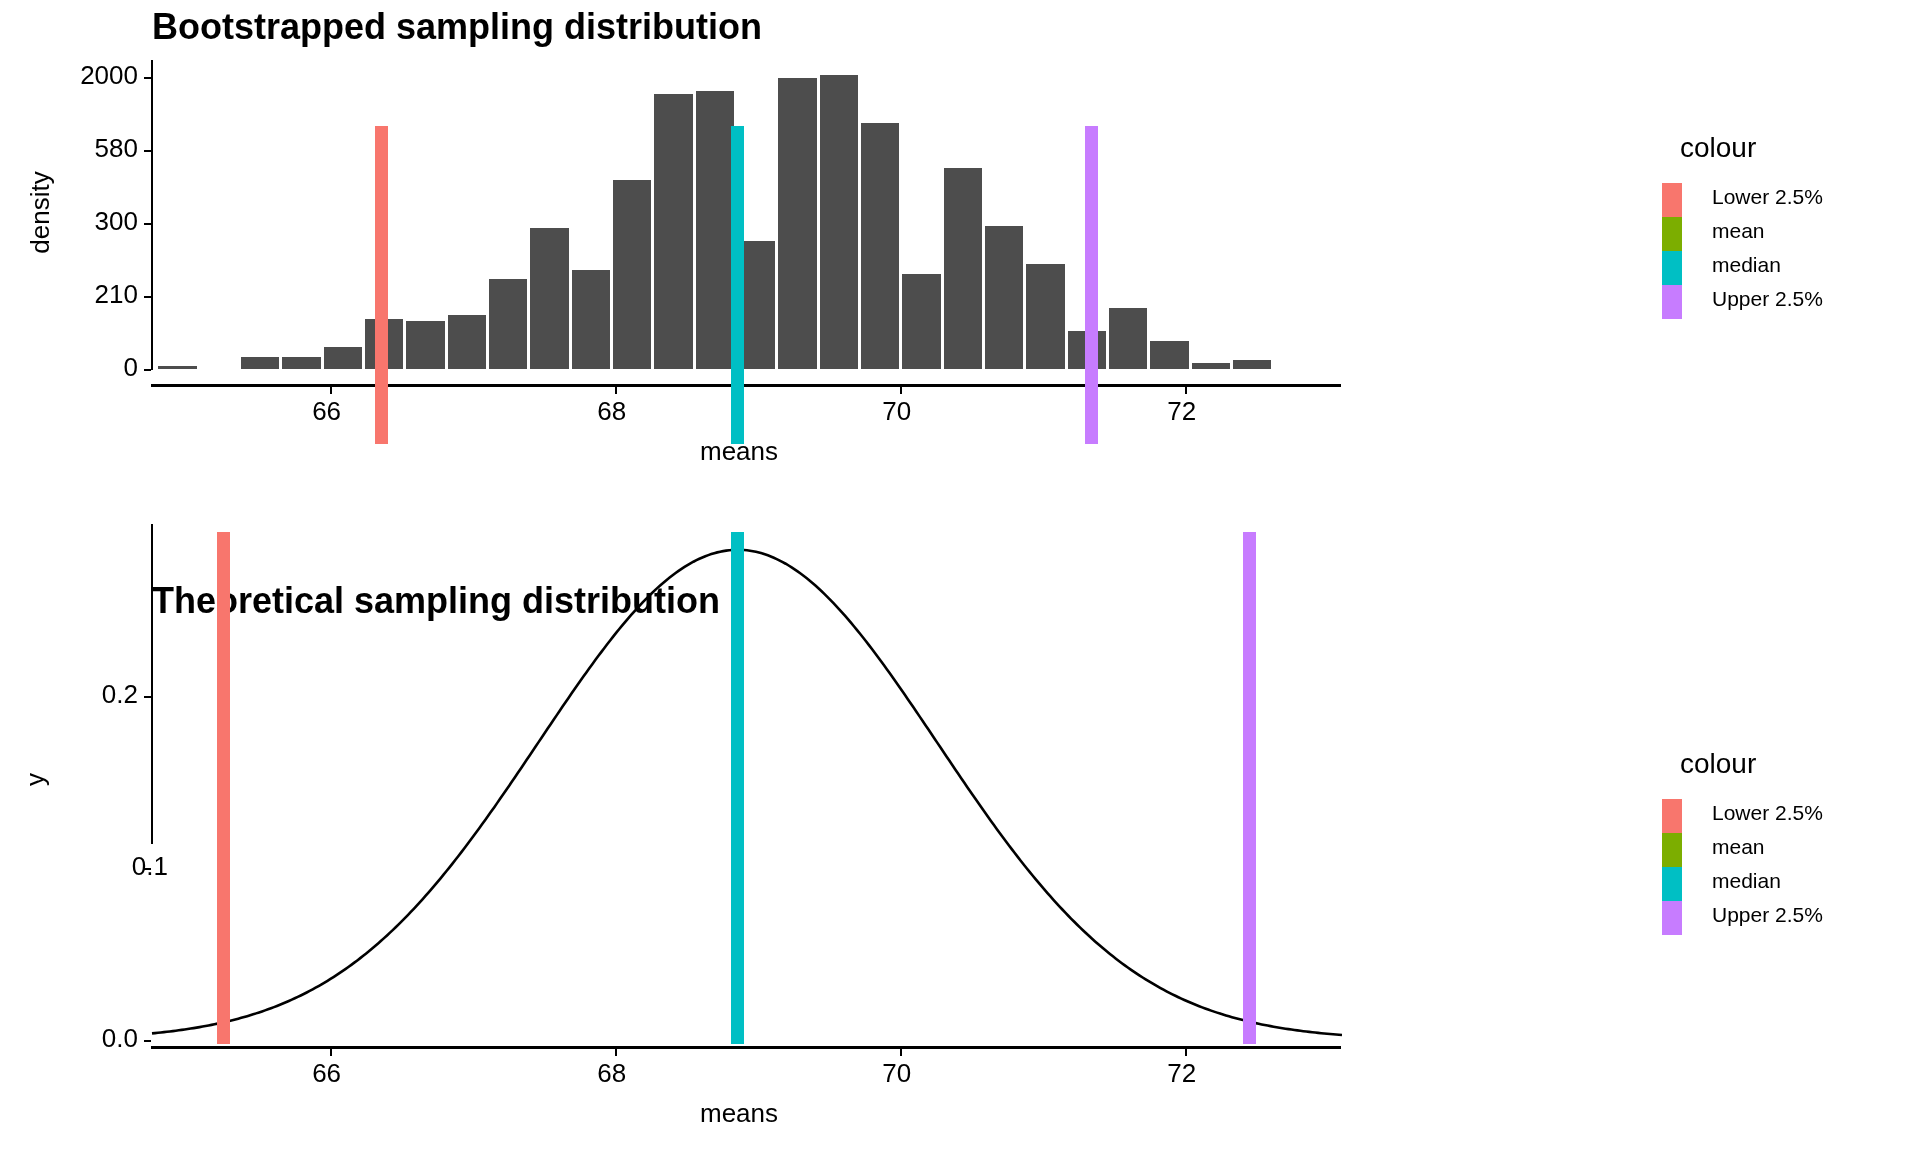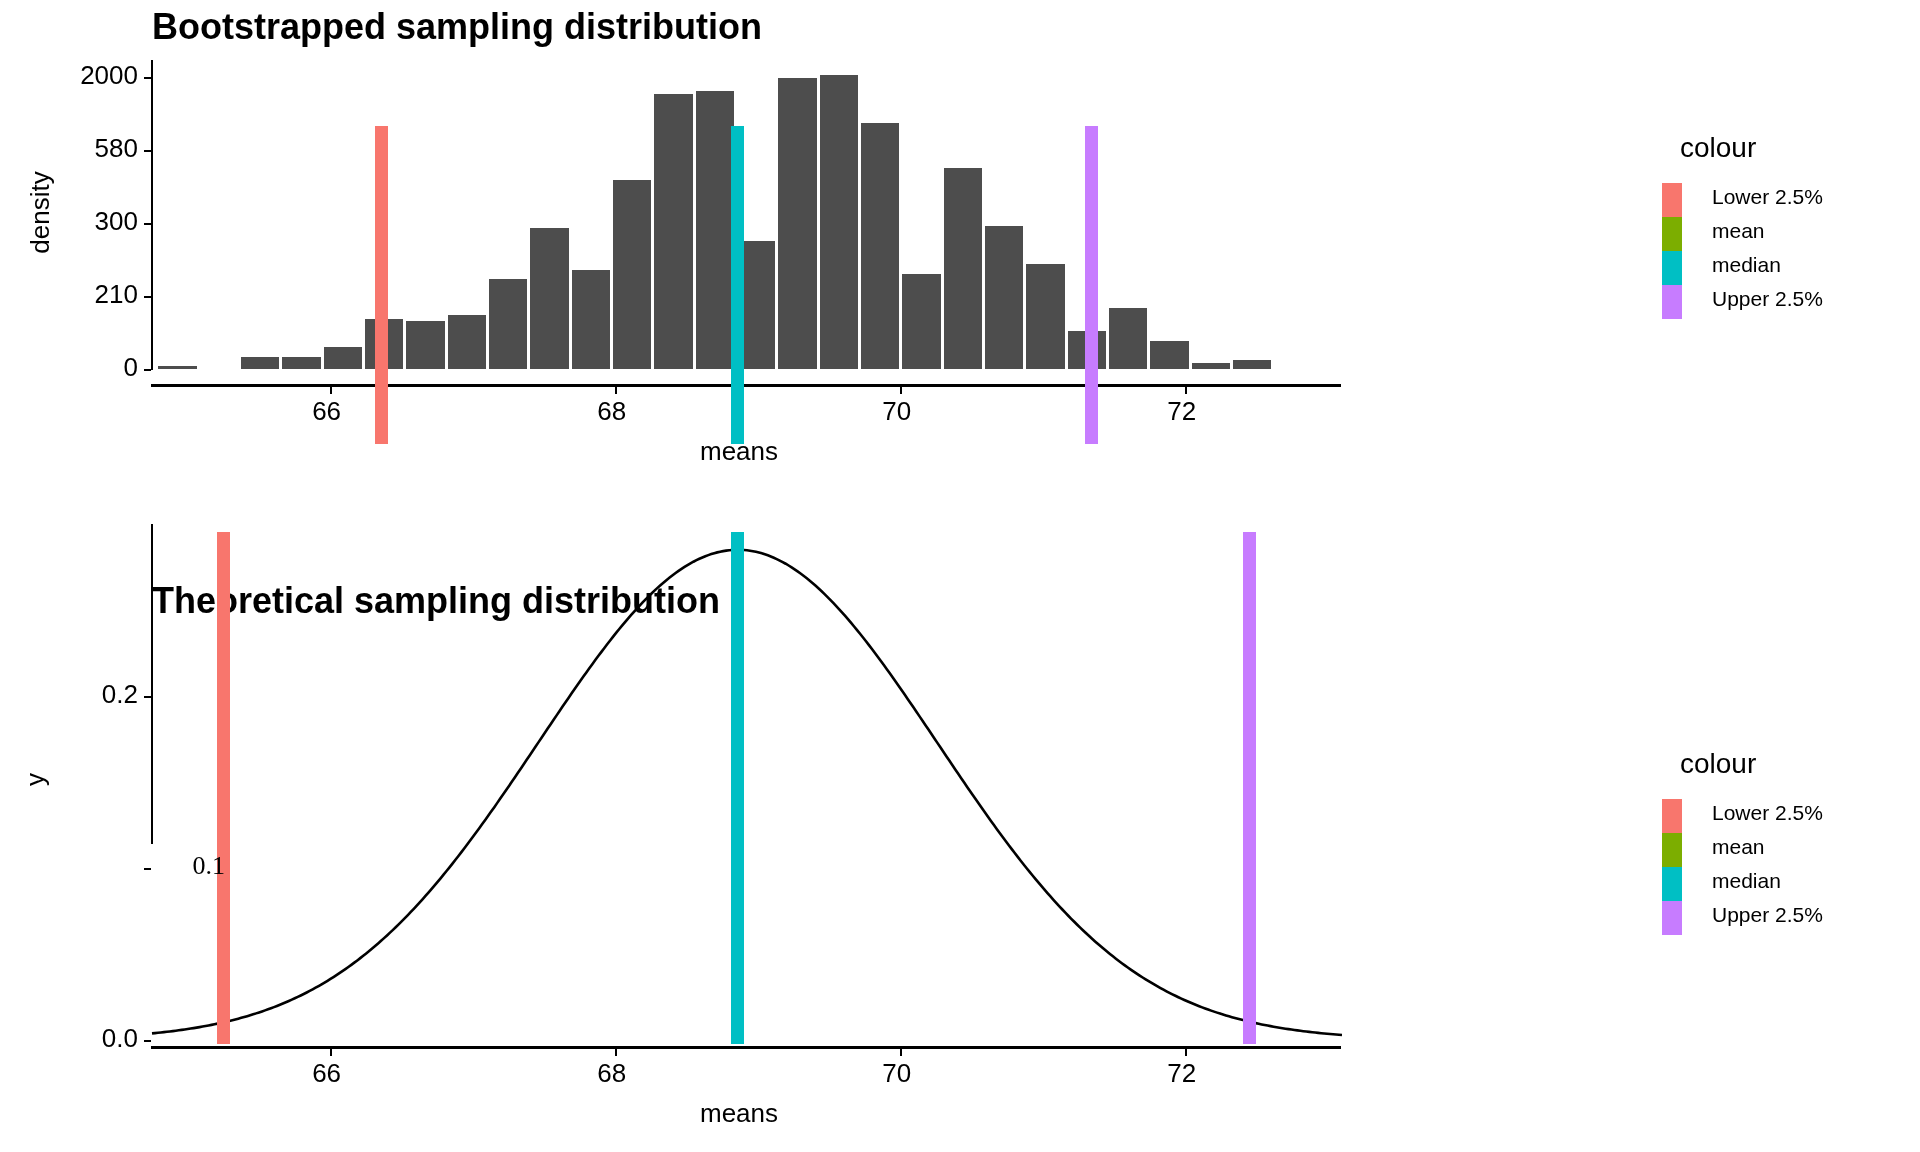--- a/index.html
+++ b/index.html
@@ -170,21 +170,21 @@
         <div class="vrule" style="position: absolute; left: 64.7575px; background: rgb(248, 118, 109); top: 8px; height: 512px;"></div>
         <div class="vrule" style="position: absolute; left: 579.237px; background: rgb(0, 191, 196); top: 8px; height: 512px;"></div>
         <div class="vrule" style="position: absolute; left: 1090.87px; background: rgb(199, 124, 255); top: 8px; height: 512px;"></div>
       </div>
   </div>
 
   <div id="yticks-bottom">
       <div class="tick ytick" style="top: 1040px;"></div>
       <div class="tick-text" style="top: 1023px; right: 1782px; text-align: right;">0.0</div>
       <div class="tick ytick" style="top: 868px;"></div>
-      <div class="tick-text" style="top: 851px; right: 1695px; text-align: left; font-family: Liberation Serif, serif;">0.1</div>
+      <div class="tick-text" style="top: 851px; right: 1752px; text-align: left;">0.1</div>
       <div class="tick ytick" style="top: 696px;"></div>
       <div class="tick-text" style="top: 679px; right: 1782px; text-align: right;">0.2</div>
     </div>
   <div id="xticks-bottom">
       <div class="tick xtick" style="left: 330.144px; top: 1049px;"></div>
       <div class="tick-text" style="left: 312.144px; top: 1058px;">66</div>
       <div class="tick xtick" style="left: 615.174px; top: 1049px;"></div>
       <div class="tick-text" style="left: 597.174px; top: 1058px;">68</div>
       <div class="tick xtick" style="left: 900.204px; top: 1049px;"></div>
       <div class="tick-text" style="left: 882.204px; top: 1058px;">70</div>

